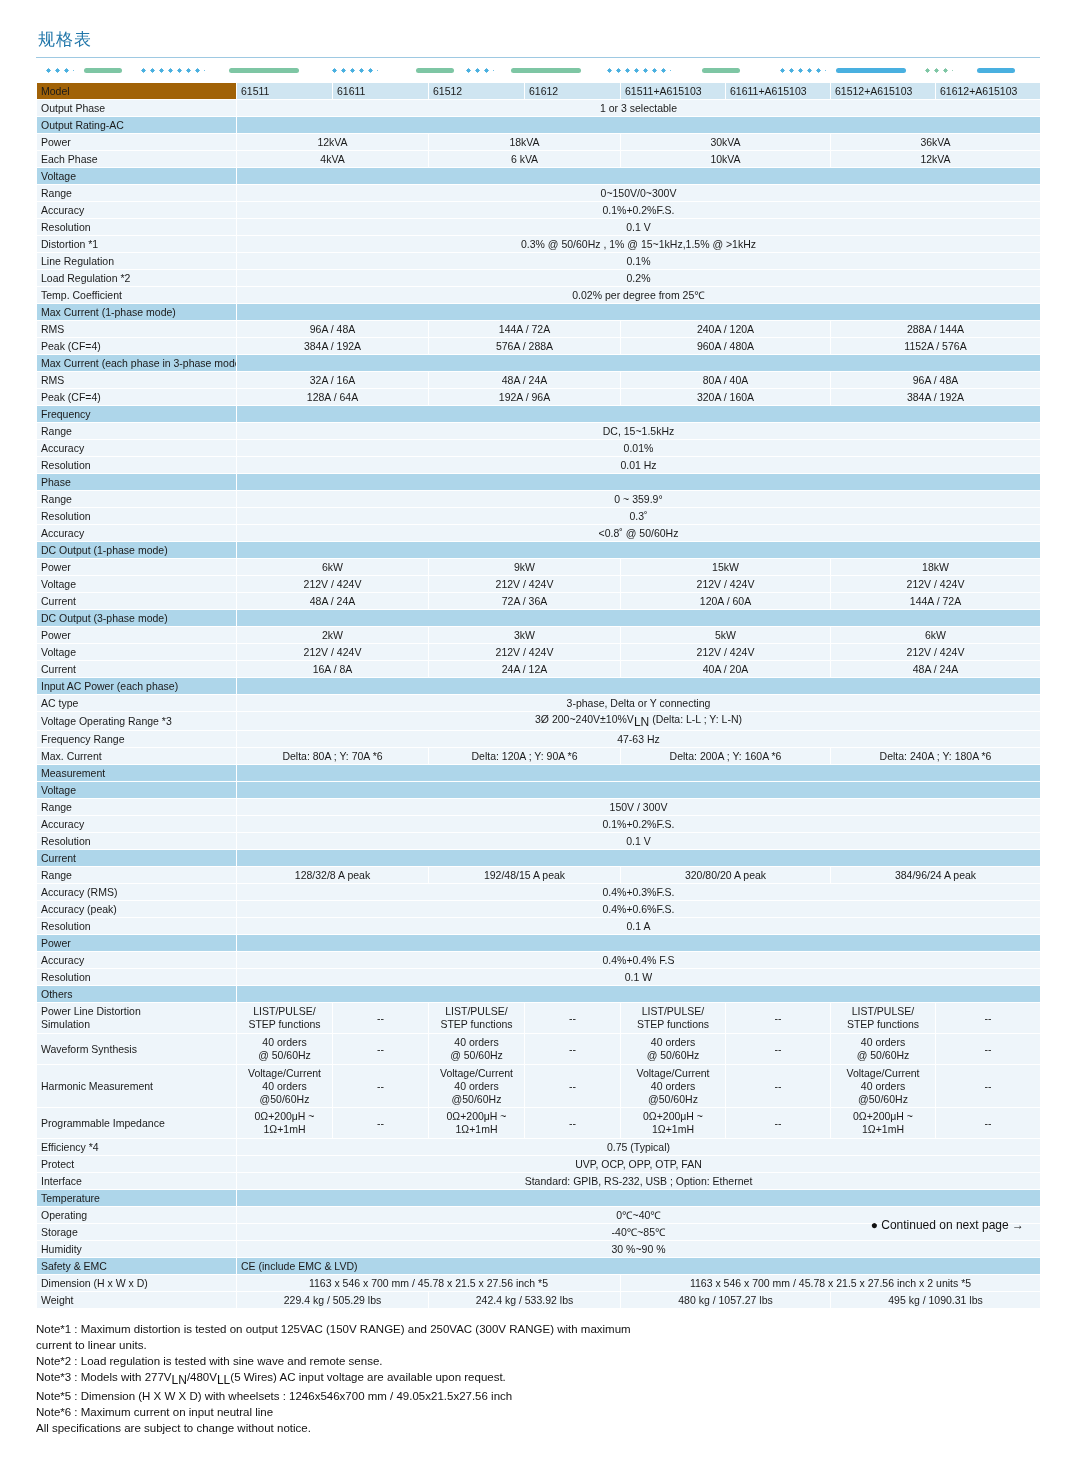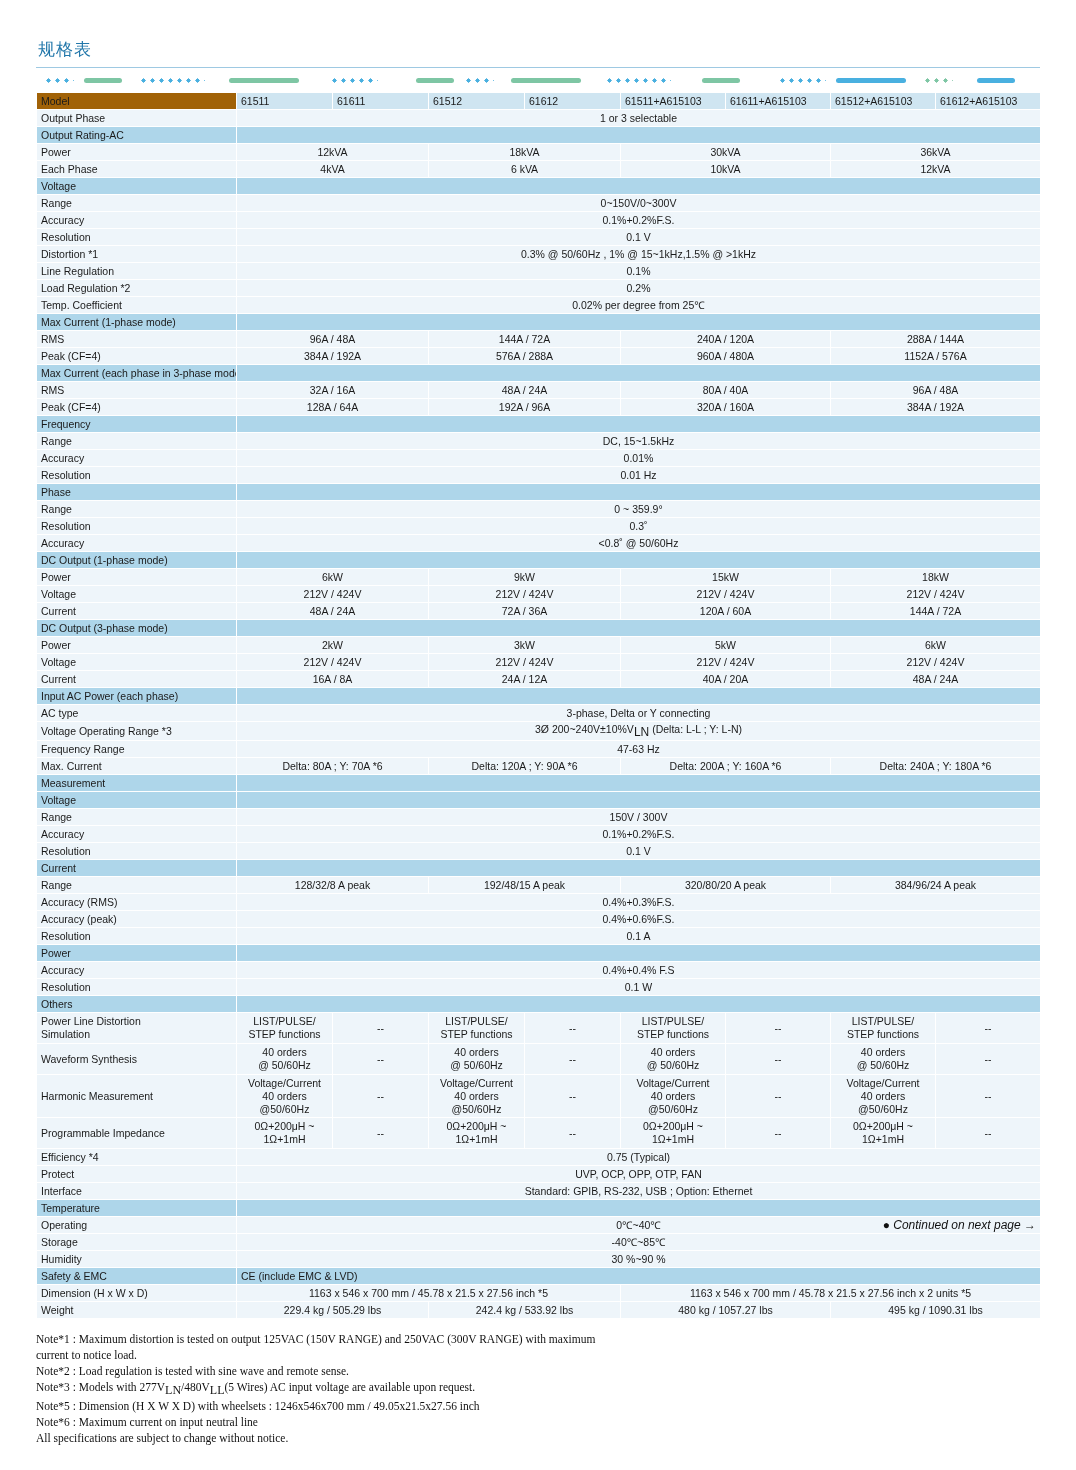--- a/index.html
+++ b/index.html
@@ -13,21 +13,21 @@
     font-family: "Liberation Sans", sans-serif;
     color: #1a1a1a;
     position: relative;
     overflow: hidden;
   }
   .page {
     position: relative;
     width: 1076px;
     height: 1262px;
     box-sizing: border-box;
-    padding: 38px 36px 10px 36px;
+    padding: 28px 36px 10px 36px;
   }
   .page-title {
     color: #2277aa;
     font-size: 17px;
     letter-spacing: 1px;
     margin: 0 0 6px 2px;
     font-weight: normal;
   }
   .title-rule {
     height: 1px;
@@ -88,29 +88,28 @@
     white-space: normal;
     line-height: 12px;
     text-align: center;
   }
   .notes {
     margin-top: 12px;
     font-size: 11.5px;
     line-height: 16px;
     color: #111;
   }
-  .notes div { white-space: pre-wrap; font-family: Liberation Serif, serif; }
+  .notes div { white-space: pre-wrap; }
   .sub { font-size: 12px; vertical-align: sub; }
   .continued {
     position: absolute;
-    right: 40px;
+    right: 52px;
     bottom: 30px;
     font-size: 12px;
     color: #111;
-    font-style: italic;
   }
 </style>
 </head>
 <body>
 
 <div class="page">
   <h1 class="page-title">规格表</h1>
   <div class="title-rule"></div>
   <div class="dot-band" id="dot-band">
       <span class="seg" style="left: 8px; width: 30px; background: radial-gradient(circle, rgb(73, 176, 224) 38%, transparent 42%) 0% 0% / 9px 5px transparent;"></span>
@@ -493,21 +492,21 @@
           <td colspan="2" class="val">229.4 kg / 505.29 lbs</td>
           <td colspan="2" class="val">242.4 kg / 533.92 lbs</td>
           <td colspan="2" class="val">480 kg / 1057.27 lbs</td>
           <td colspan="2" class="val">495 kg / 1090.31 lbs</td>
         </tr>
       </tbody>
   </table>
 
   <div class="notes" id="notes">
       <div>Note*1 : Maximum distortion is tested on output 125VAC (150V RANGE) and 250VAC (300V RANGE) with maximum</div>
-      <div>current to notice load.</div>
+      <div>current to linear units.</div>
       <div>Note*2 : Load regulation is tested with sine wave and remote sense.</div>
       <div>Note*3 : Models with 277V<span class="sub">LN</span>/480V<span class="sub">LL</span>(5 Wires) AC input voltage are available upon request.</div>
       <div>Note*5 : Dimension (H X W X D) with wheelsets : 1246x546x700 mm / 49.05x21.5x27.56 inch</div>
       <div>Note*6 : Maximum current on input neutral line</div>
       <div>All specifications are subject to change without notice.</div>
     </div>
 
   <div class="continued">● Continued on next page →</div>
 </div>
 

